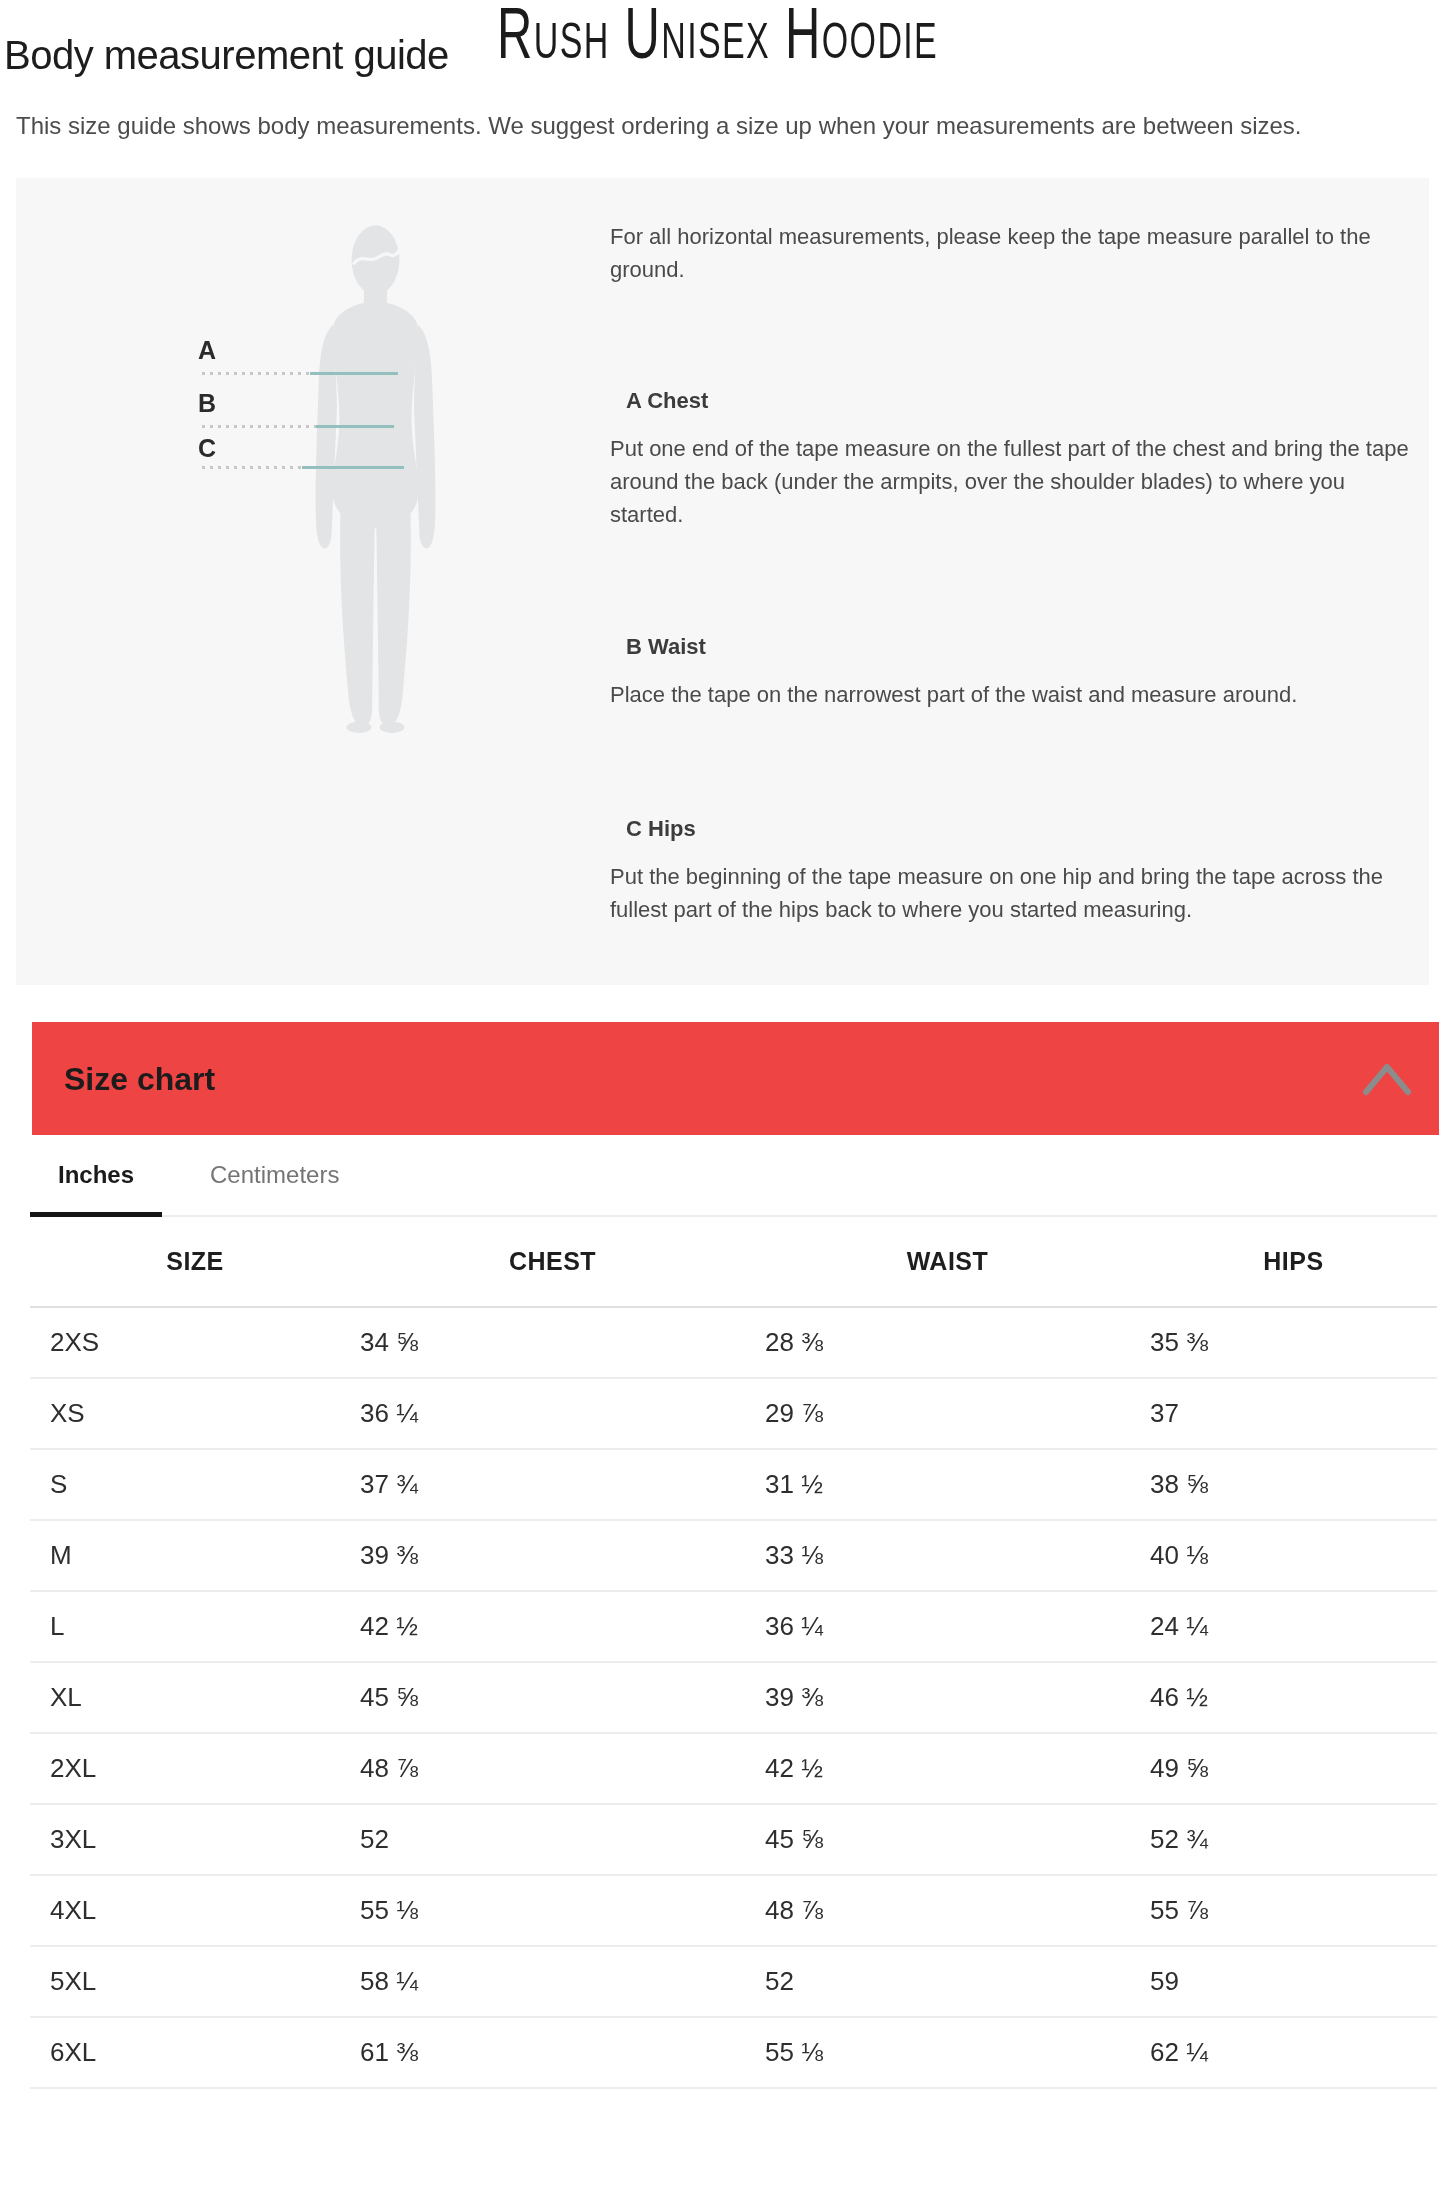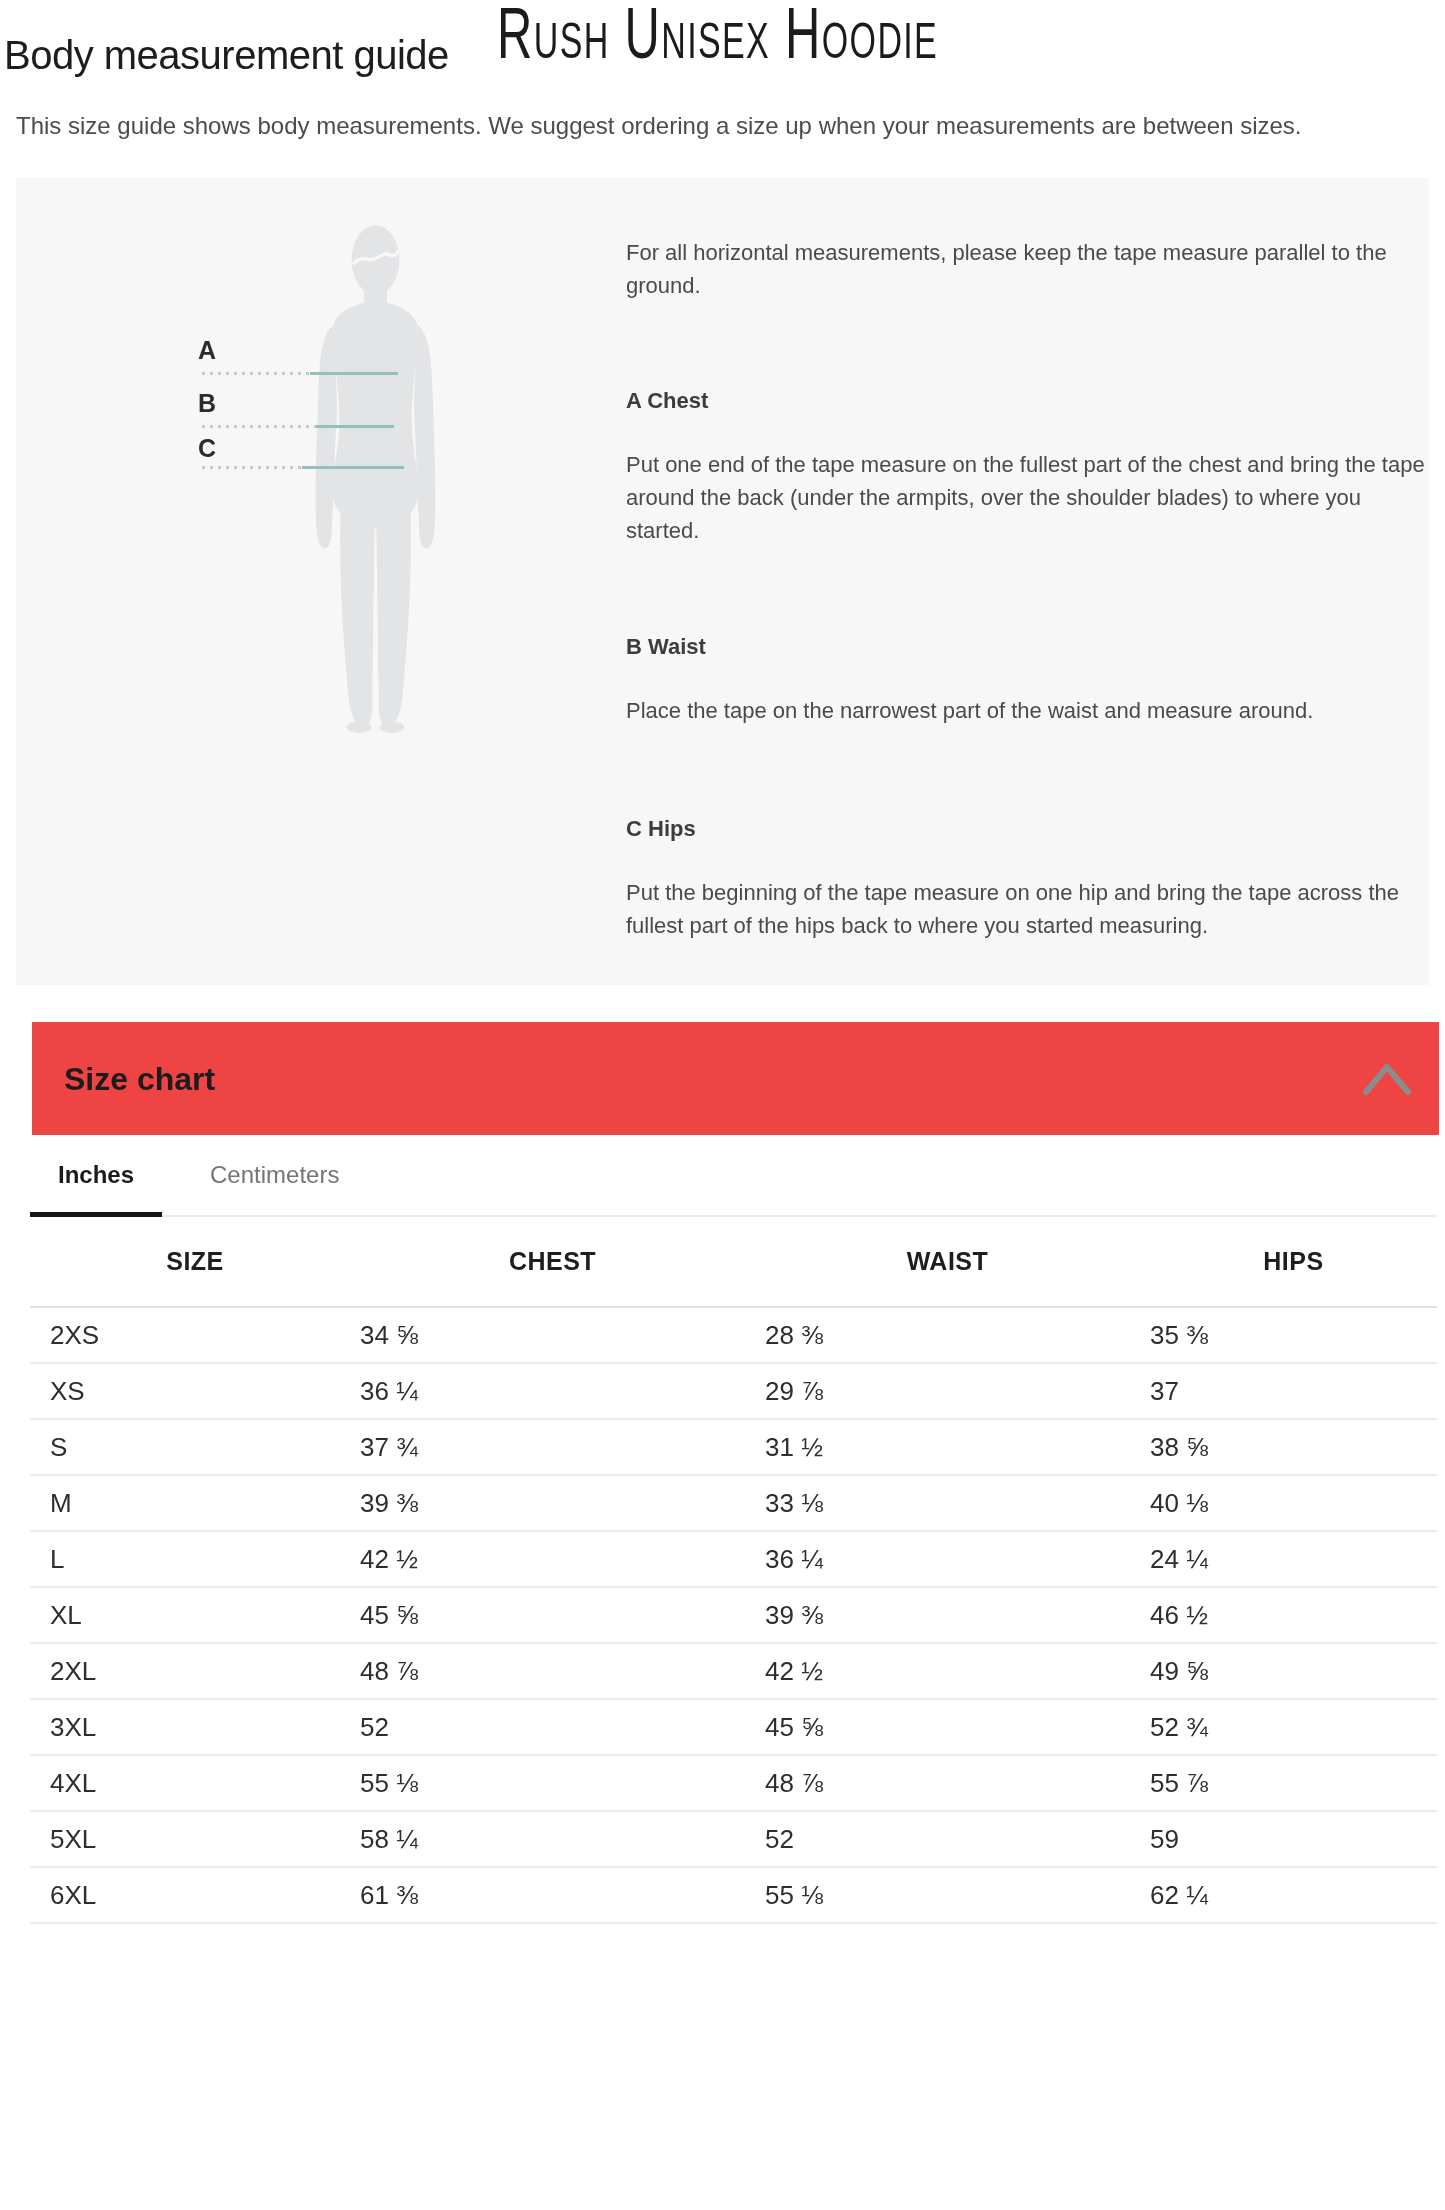--- a/index.html
+++ b/index.html
@@ -33,21 +33,21 @@
   .dot-a { left:186px; top:194px; width:108px; }
   .dot-b { left:186px; top:247px; width:114px; }
   .dot-c { left:186px; top:288px; width:100px; }
 
   .tealline { position:absolute; height:3px; background:#93bfbe; }
   .teal-a { left:294px; top:194px; width:88px; }
   .teal-b { left:300px; top:247px; width:78px; }
   .teal-c { left:286px; top:288px; width:102px; }
 
   .instructions { position:absolute; left:594px; top:0; width:800px; }
-  .instr { position:absolute; left:0; width:800px; font-size:22px; line-height:33px; color:#4a4a4a; margin:16px; }
+  .instr { position:absolute; left:0; width:800px; font-size:22px; line-height:33px; color:#4a4a4a; margin:0; }
   .instr-head { position:absolute; left:0; font-size:22px; font-weight:700; color:#3c3c3c; margin:16px; }
   .i-intro { top:42px; }
   .h-a { top:194px; } .p-a { top:254px; }
   .h-b { top:440px; } .p-b { top:500px; }
   .h-c { top:622px; } .p-c { top:682px; }
 
   
   .chart-bar { position:absolute; left:32px; top:1022px; width:1407px; height:113px; background:#ef4444; cursor:pointer; }
   .chart-bar-title { position:absolute; left:32px; top:50%; transform:translateY(-50%); font-size:32px; font-weight:700; color:#1c1c1c; }
   .chevron { position:absolute; right:26px; top:50%; transform:translateY(-50%); width:52px; height:40px; }
@@ -55,21 +55,21 @@
   .tabs { position:absolute; left:30px; top:1135px; width:1407px; height:82px; display:flex; border-bottom:2px solid #ececec;gap:20px; }
   .tab { position:relative; display:flex; align-items:center; padding:0 28px; font-size:24px; color:#757575; cursor:pointer; }
   .tab-active { font-weight:700; color:#1b1b1b; }
   .tab-active::after { content:""; position:absolute; left:0; right:0; bottom:-2px; height:5px; background:#161616; }
 
   .table-wrap { position:absolute; left:30px; top:1217px; width:1407px; }
   table { width:100%; border-collapse:collapse; }
   th { height:90px; text-align:center; vertical-align:middle; padding:0 0 0 20px;
        font-size:25px; font-weight:700; letter-spacing:.5px; color:#1e1e1e;
        border-bottom:2px solid #e0e0e0; }
-  td { height:56px; vertical-align:middle; padding:0 0 0 20px;
+  td { height:71px; vertical-align:middle; padding:0 0 0 20px;
        font-size:26px; color:#2e2e2e; border-bottom:2px solid #ededed; }
 </style>
 </head>
 <body>
 
 <h1 class="title-main">Body measurement guide</h1>
 <div class="title-product">Rush Unisex Hoodie</div>
 <p class="subtitle">This size guide shows body measurements. We suggest ordering a size up when your measurements are between sizes.</p>
 
 <section class="panel">

